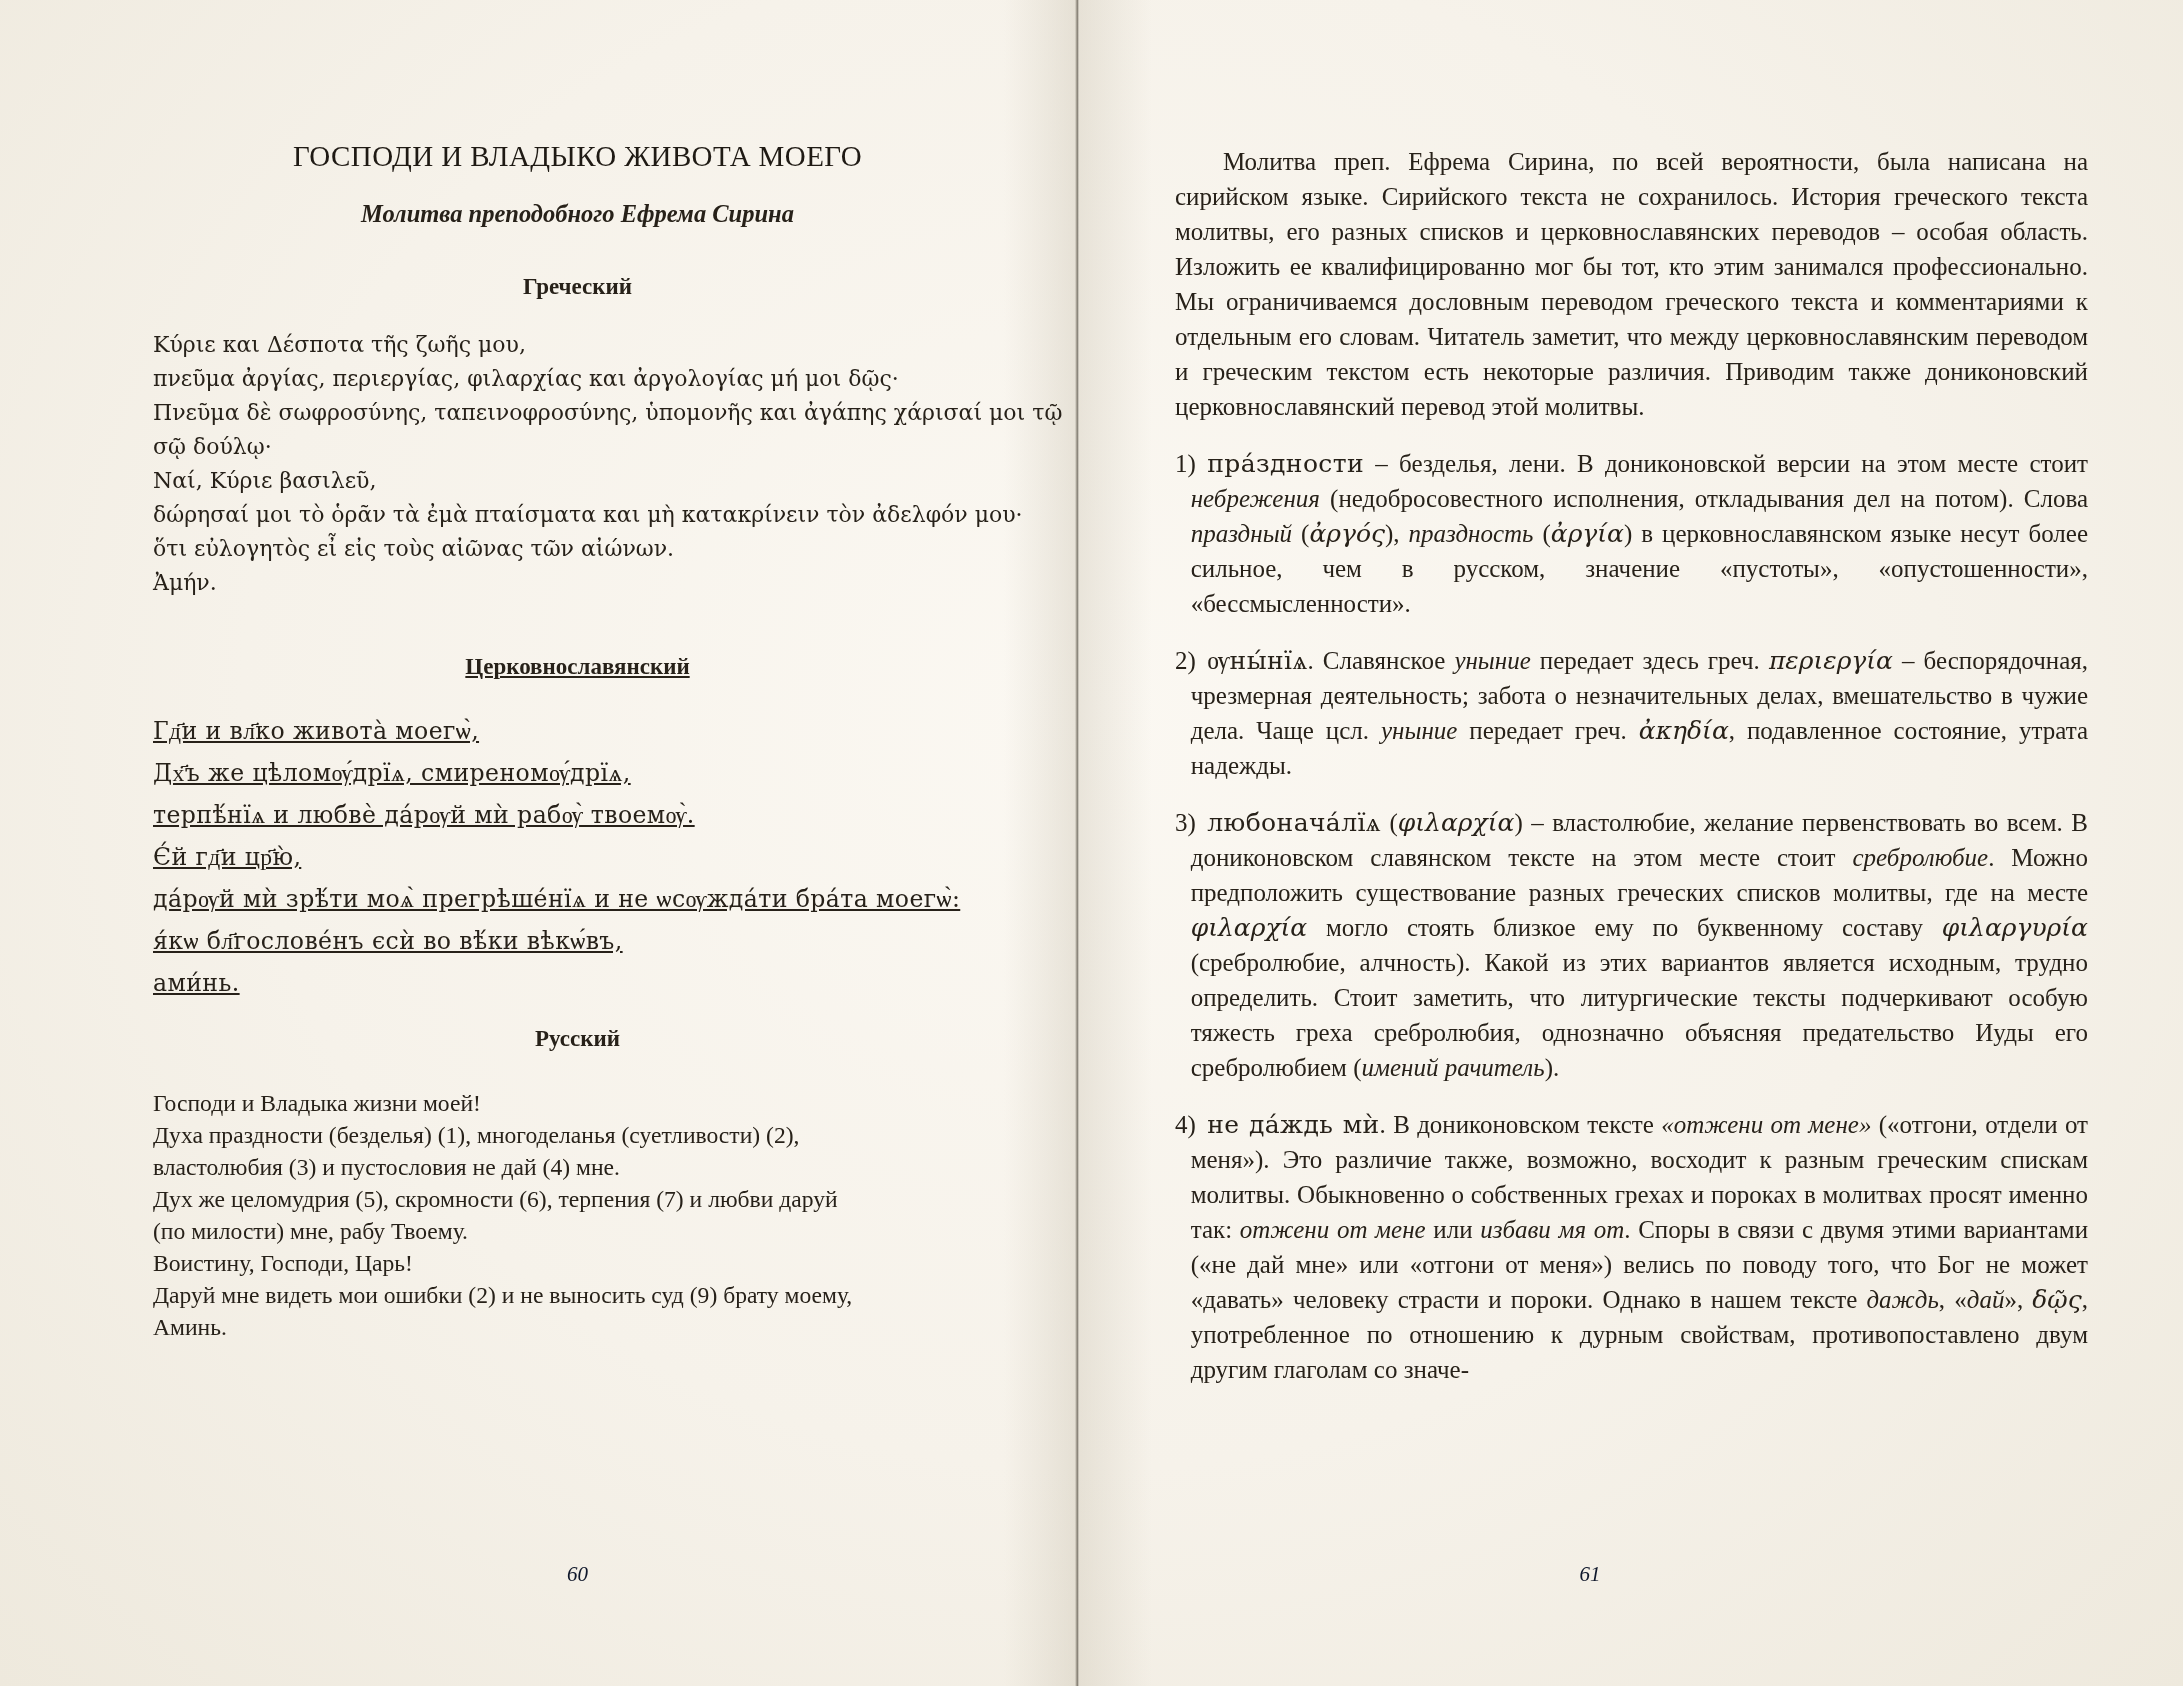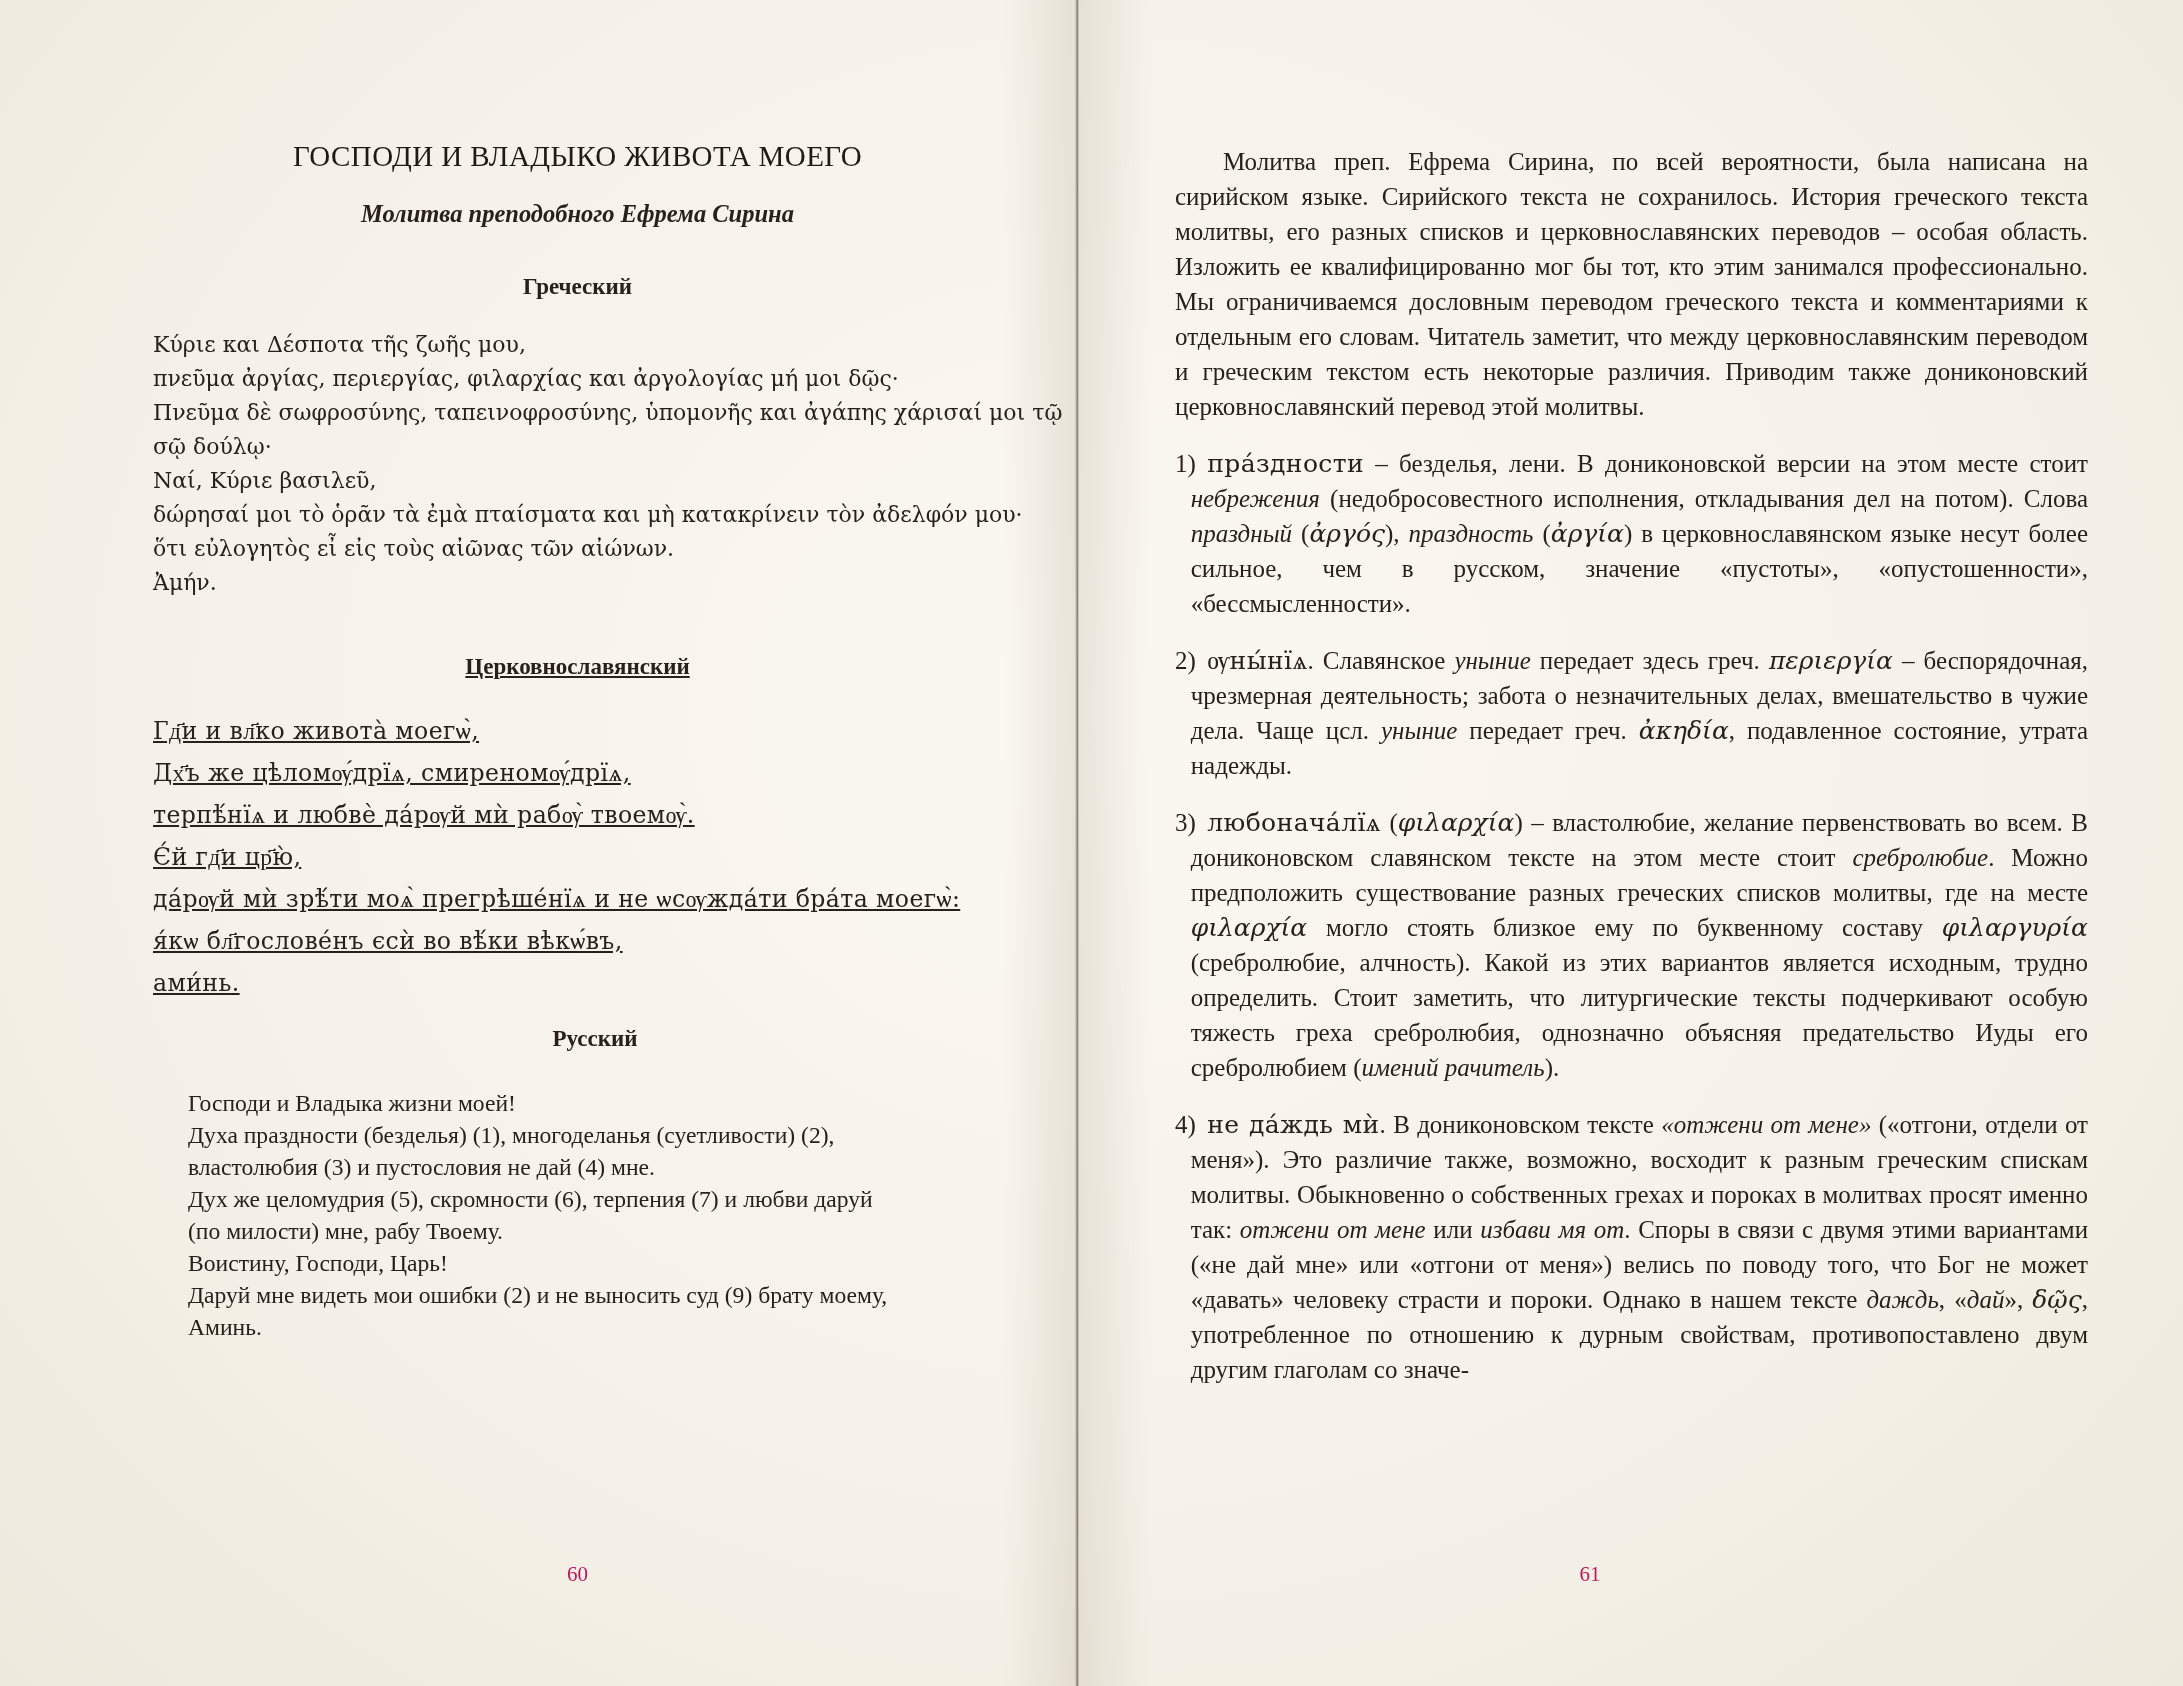--- a/index.html
+++ b/index.html
@@ -33,37 +33,37 @@
   .sec-heading{
     font-size:23px;font-weight:bold;text-align:center;line-height:28px;margin:0;
   }
   .lines{margin:0;}
   .line{white-space:nowrap;}
   .lines-greek{margin-top:27px;}
   .lines-greek .line{font-size:22px;line-height:34px;font-family:"DejaVu Serif",serif;}
   .sec-slavonic{margin-top:53px;text-decoration:underline;}
   .lines-slavonic{margin-top:29px;}
   .lines-slavonic .line{font-size:23.6px;line-height:42px;font-family:"DejaVu Serif",serif;letter-spacing:0.4px;}
-  .sec-russian{margin-top:20.5px;margin-left:35px;}
+  .sec-russian{margin-top:20.5px;}
   .lines-russian{margin-top:34px;}
   .lines-russian .line{font-size:23.6px;line-height:32px;}
   
   .commentary{
     position:absolute;left:1175px;top:144px;width:913px;
     font-size:25px;line-height:35px;text-align:justify;
   }
   .para{margin:0;text-indent:48px;}
   .para.item{margin-top:22px;text-indent:-15.7px;padding-left:15.7px;}
   .para.item .num{margin-right:11.4px;}
   .i{font-style:italic;}
   .gi{font-style:italic;font-family:"DejaVu Serif",serif;}
   .cs{font-family:"DejaVu Serif",serif;letter-spacing:0.4px;}
   
   .pagenum{
-    position:absolute;top:1562px;font-size:21px;text-align:center;color:#be185d;
+    position:absolute;top:1562px;font-size:21px;text-align:center;color:#0f172a;font-style:italic;
   }
   .pagenum.left{left:153px;width:849px;}
   .pagenum.right{left:1175px;width:830px;}
 </style>
 </head>
 <body>
 
 <div class="gutter-halo"></div>
 <div class="gutter"></div>
 

